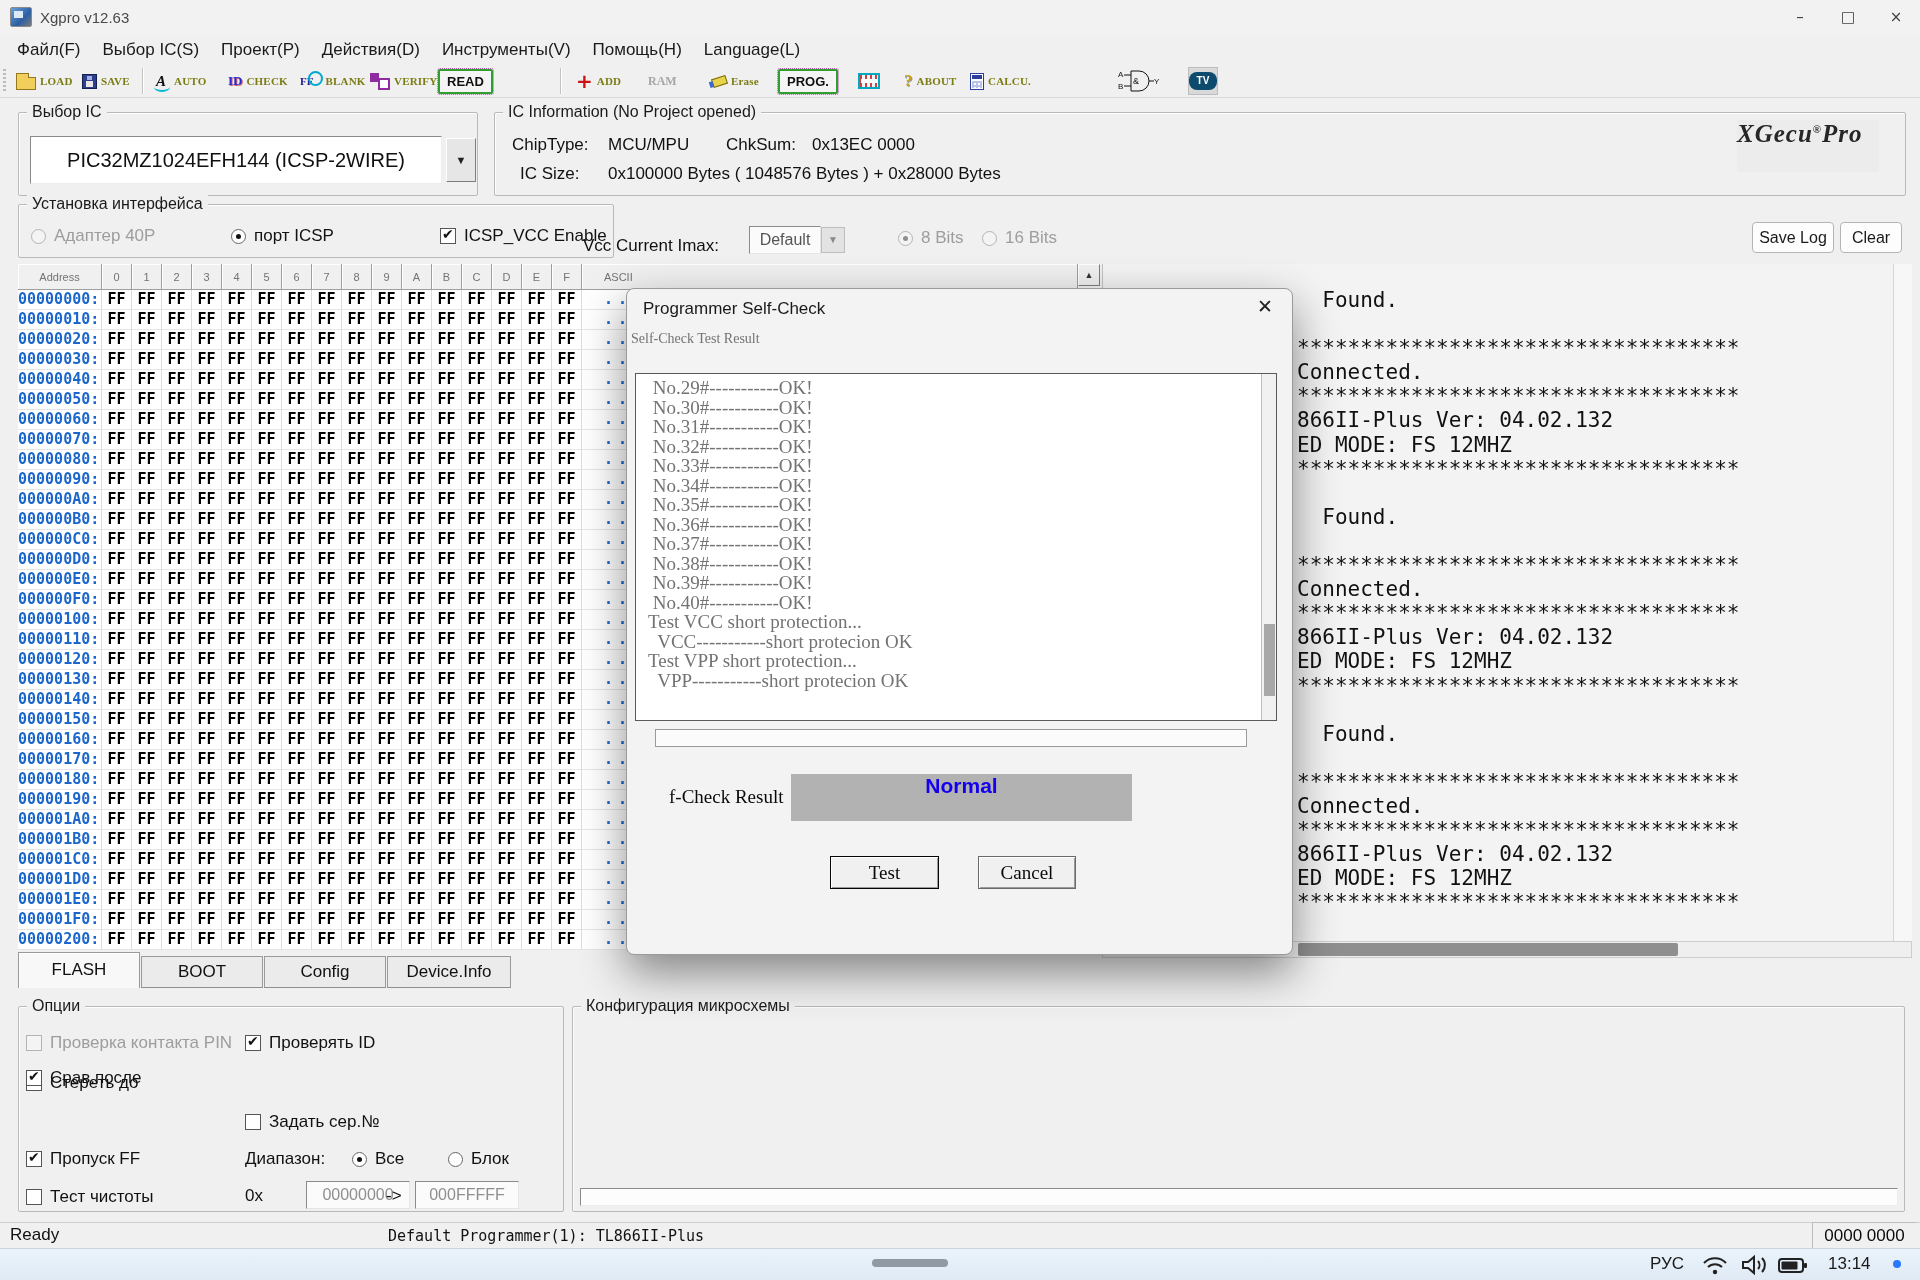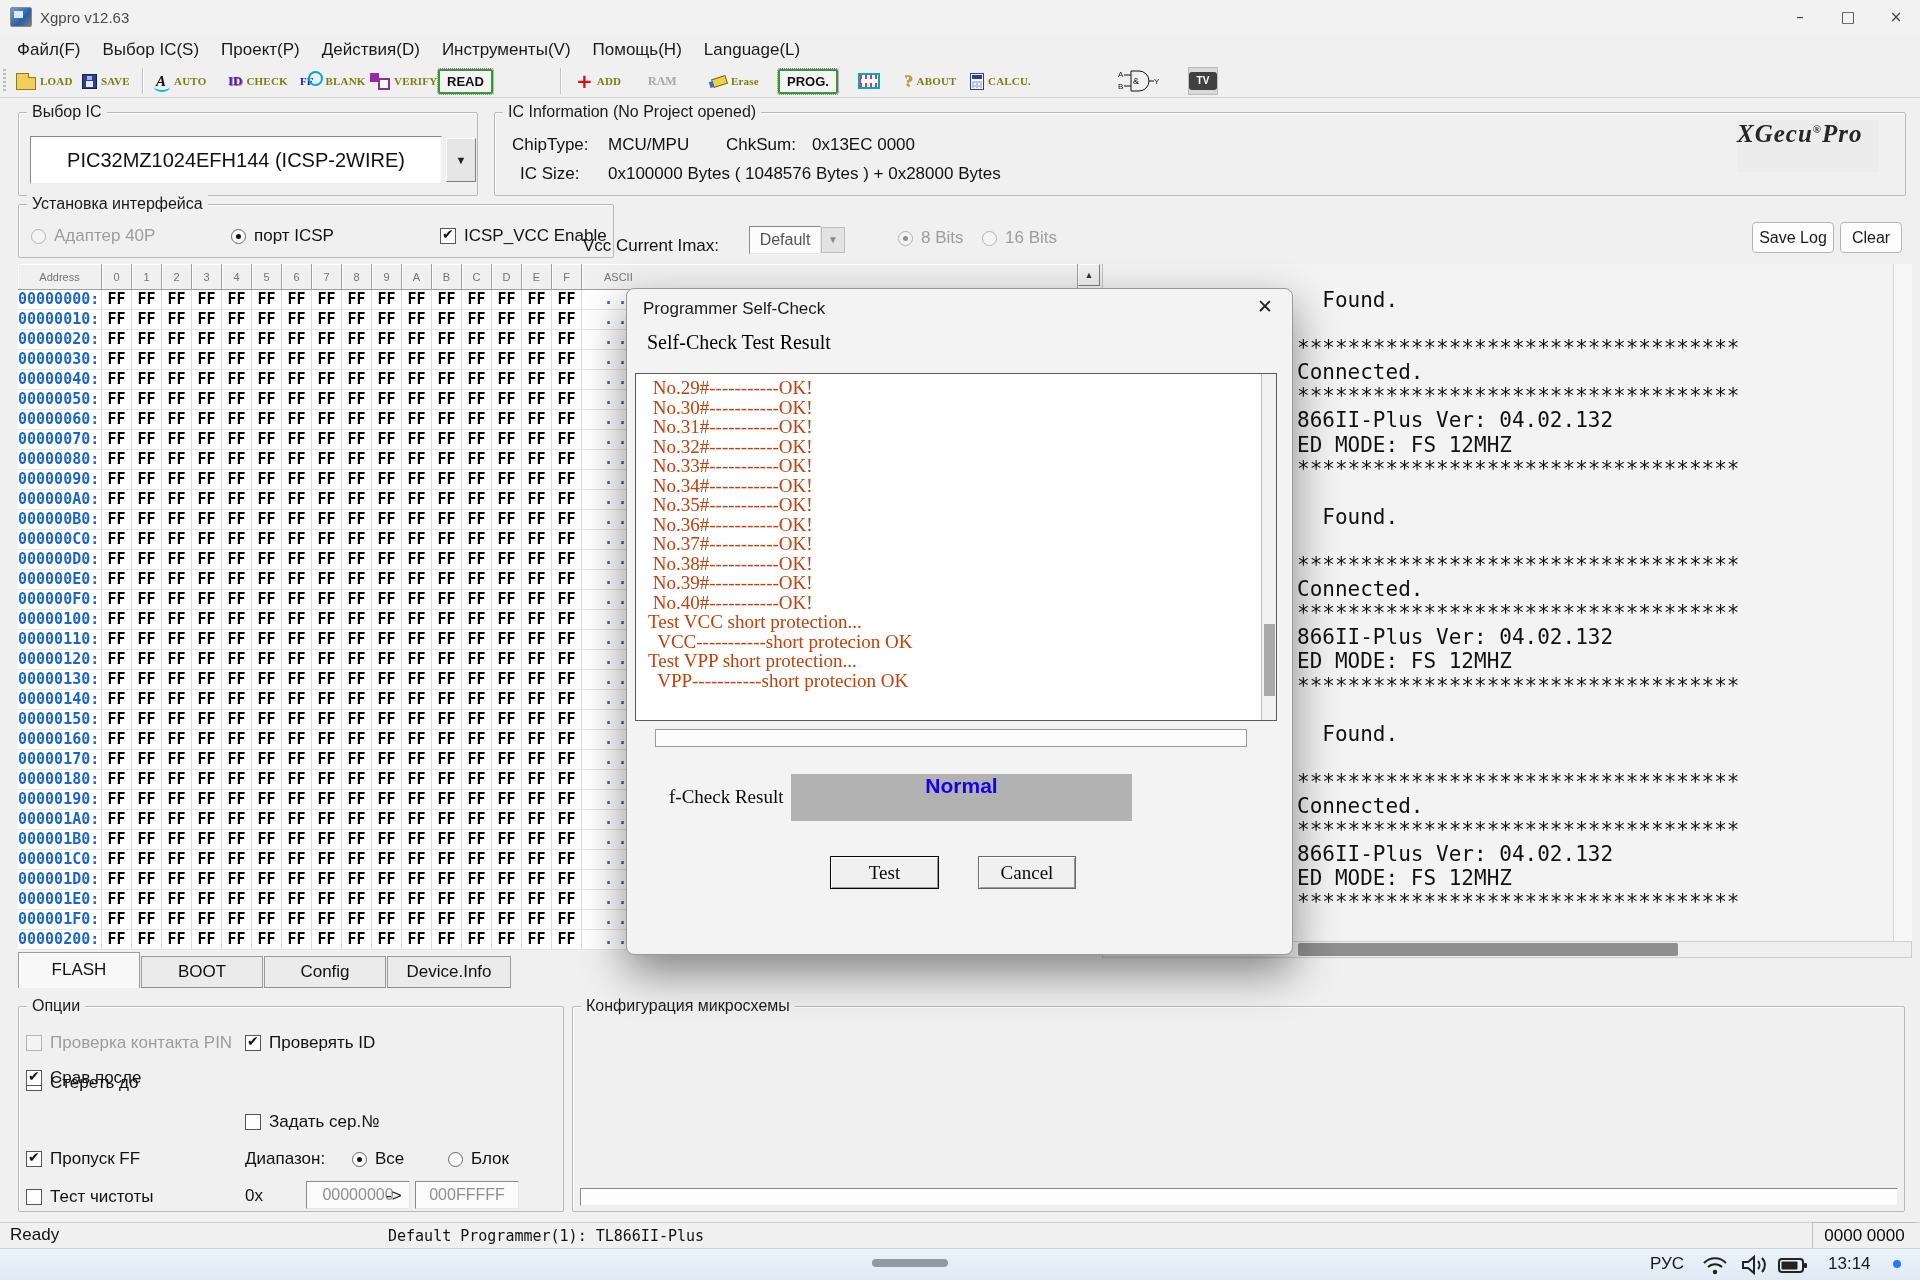--- a/index.html
+++ b/index.html
@@ -50,21 +50,21 @@
   .ic-chip{position:relative;width:22px;height:16px;border:2px solid #00a8c0;
     background:repeating-linear-gradient(90deg,#d04040 0 2px,#eef8fb 2px 5px)}
   .ic-chip::before{content:"";position:absolute;left:1px;top:4px;right:1px;bottom:4px;background:#f6feff}
   .ic-q{font:bold 17px "Liberation Serif",serif;color:#caa20a;text-shadow:1px 1px 0 #999}
   .ic-calc{position:relative;width:14px;height:17px;border:1px solid #2b3f9e;background:#fff}
   .ic-calc::before{content:"";position:absolute;left:1px;top:1px;right:1px;height:4px;background:#2b3f9e}
   .ic-calc::after{content:"";position:absolute;left:1px;top:7px;right:1px;bottom:1px;
     background:repeating-linear-gradient(90deg,#b9c4ee 0 2px,transparent 2px 4px),
                repeating-linear-gradient(180deg,#b9c4ee 0 2px,transparent 2px 4px)}
   .ic-tvwrap{width:30px;height:28px;background:#d9d9d9;border:1px solid #bdbdbd;display:flex;align-items:center;justify-content:center}
-  .ic-tv{width:42px;height:18px;background:#404040;border-radius:3px;color:#fff;
+  .ic-tv{width:42px;height:18px;background:#0c4a6e;border-radius:8px;color:#fff;
     font:bold 10px "Liberation Sans",sans-serif;text-align:center;line-height:18px}
 
   
   .groupbox{position:absolute;border:1px solid #b9b9b9;border-radius:2px;
     box-shadow:inset 1px 1px 0 #fdfdfd}
   .grouplabel{position:absolute;top:-10px;left:8px;background:#f0f0f0;padding:0 5px;font-size:16px;color:#1a1a1a}
 
   
   .sunken{background:#fff;border:1px solid;border-color:#8a8a8a #ededed #ededed #8a8a8a}
   #combo-ic{position:absolute;left:30px;top:136px;width:412px;height:48px;text-align:center;
@@ -119,23 +119,23 @@
     border:1px solid #9a9a9a;border-bottom:1px solid #8f8f8f;line-height:30px}
   .tab.active{background:#f8f8f8;border-bottom:none;line-height:34px;box-shadow:inset 1px 1px 0 #fff}
 
   
   #dialog{position:absolute;left:626px;top:288px;width:667px;height:667px;background:#f3f3f3;
     border:1px solid #9a9a9a;border-radius:8px;box-shadow:0 18px 45px rgba(0,0,0,.45);z-index:90;
     font-family:"Liberation Serif",serif}
   #dlg-title{position:absolute;left:16px;top:10px;font:17px "Liberation Sans",sans-serif;color:#1a1a1a}
   #dlg-close{position:absolute;right:12px;top:6px;width:30px;height:26px;text-align:center;line-height:26px;
     font:300 19px "DejaVu Sans",sans-serif;color:#222}
-  #dlg-grouplabel{position:absolute;left:20px;top:42px;font-size:20px;color:#000000}
+  #dlg-grouplabel{position:absolute;left:4px;top:42px;font-size:14px;color:#737373}
   #dlg-list{position:absolute;left:8px;top:84px;width:642px;height:348px;background:#fff;border:1px solid #5a5a5a;overflow:hidden}
-  #selfcheck-list-inner{position:absolute;left:12px;top:4px;right:20px;font-size:19px;color:#c2410c;white-space:pre}
+  #selfcheck-list-inner{position:absolute;left:12px;top:4px;right:20px;font-size:19px;color:#737373;white-space:pre}
   .dlgline{height:19.5px;line-height:19.5px}
   #dlg-scroll{position:absolute;right:0;top:0;width:15px;height:100%;background:#f1f1f1;border-left:1px solid #bdbdbd}
   #dlg-thumb{position:absolute;left:2px;top:250px;width:11px;height:72px;background:#a8a8a8}
   #dlg-progress{position:absolute;left:28px;top:440px;width:592px;height:18px;background:#fbfbfb;border:1px solid #9a9a9a}
   #dlg-result-label{position:absolute;left:42px;top:497px;font-size:19px;color:#0a0a0a}
   #dlg-result{position:absolute;left:164px;top:485px;width:341px;height:47px;background:#b2b2b2;
     text-align:center;line-height:47px;font:bold 21px "Liberation Sans",sans-serif;color:#1400ee}
   .dlg-btn{position:absolute;top:567px;height:33px;background:#f0f0f0;font:19px "Liberation Serif",serif;color:#0a0a0a;
     border:1px solid #6a6a6a;box-shadow:inset 1px 1px 0 #fff,inset -1px -1px 0 #9a9a9a}
   .dlg-btn.default{border:1px solid #050505}

